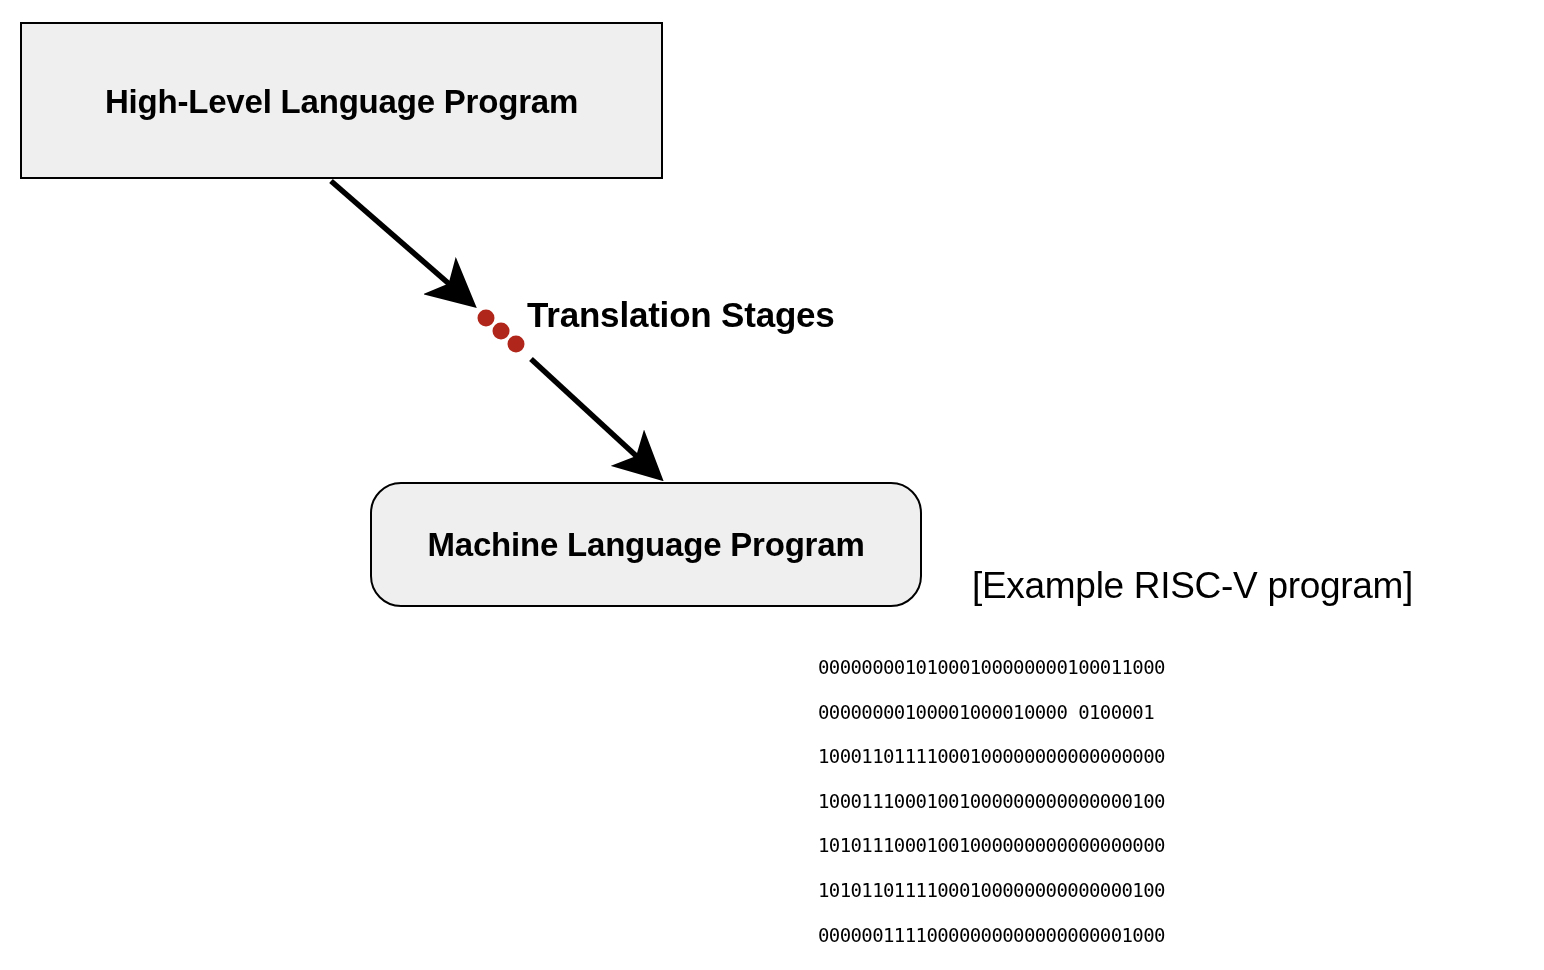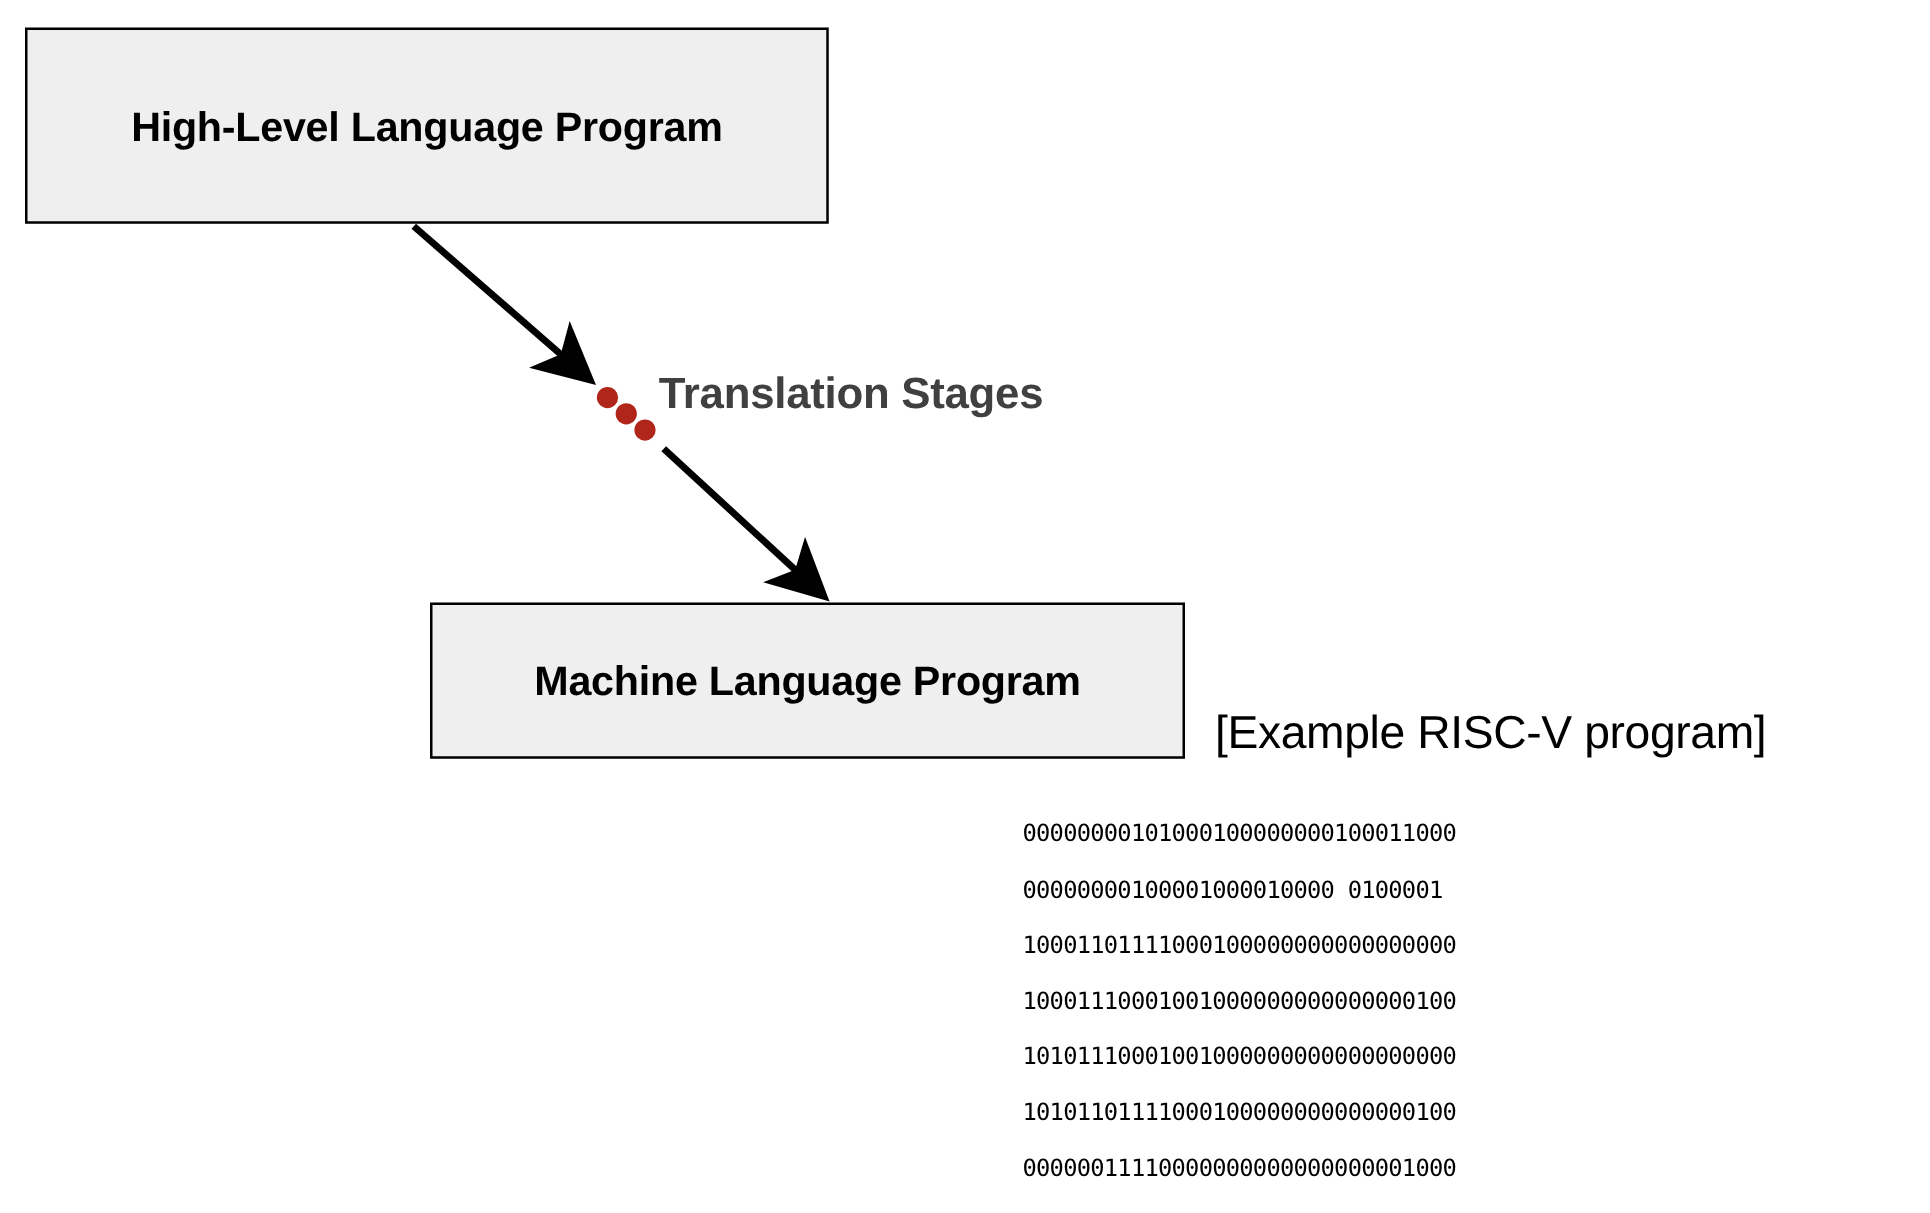--- a/index.html
+++ b/index.html
@@ -49,45 +49,46 @@
 
   #box-hll {
     left: 20px;
     top: 22px;
     width: 643px;
     height: 157px;
   }
   #box-hll .node-title { margin-top: 4px; }
 
   #box-ml {
-    left: 344px;
+    left: 370px;
     top: 482px;
-    width: 604px;
+    width: 552px;
     height: 125px;
+    border-radius: 31px;
   }
   #box-ml .node-title { margin-top: 2px; }
 
   
   #arrow-layer {
     position: absolute;
     left: 0;
     top: 0;
     width: 1544px;
     height: 970px;
     pointer-events: none;
   }
 
   
   #translation-label {
     position: absolute;
     left: 527px;
     top: 295px;
     font-size: 35px;
     font-weight: bold;
-    color: #404040;
+    color: #000000;
     white-space: nowrap;
     letter-spacing: -0.2px;
   }
 
   
   #example-caption {
     position: absolute;
     left: 972px;
     top: 565px;
     font-size: 37px;

